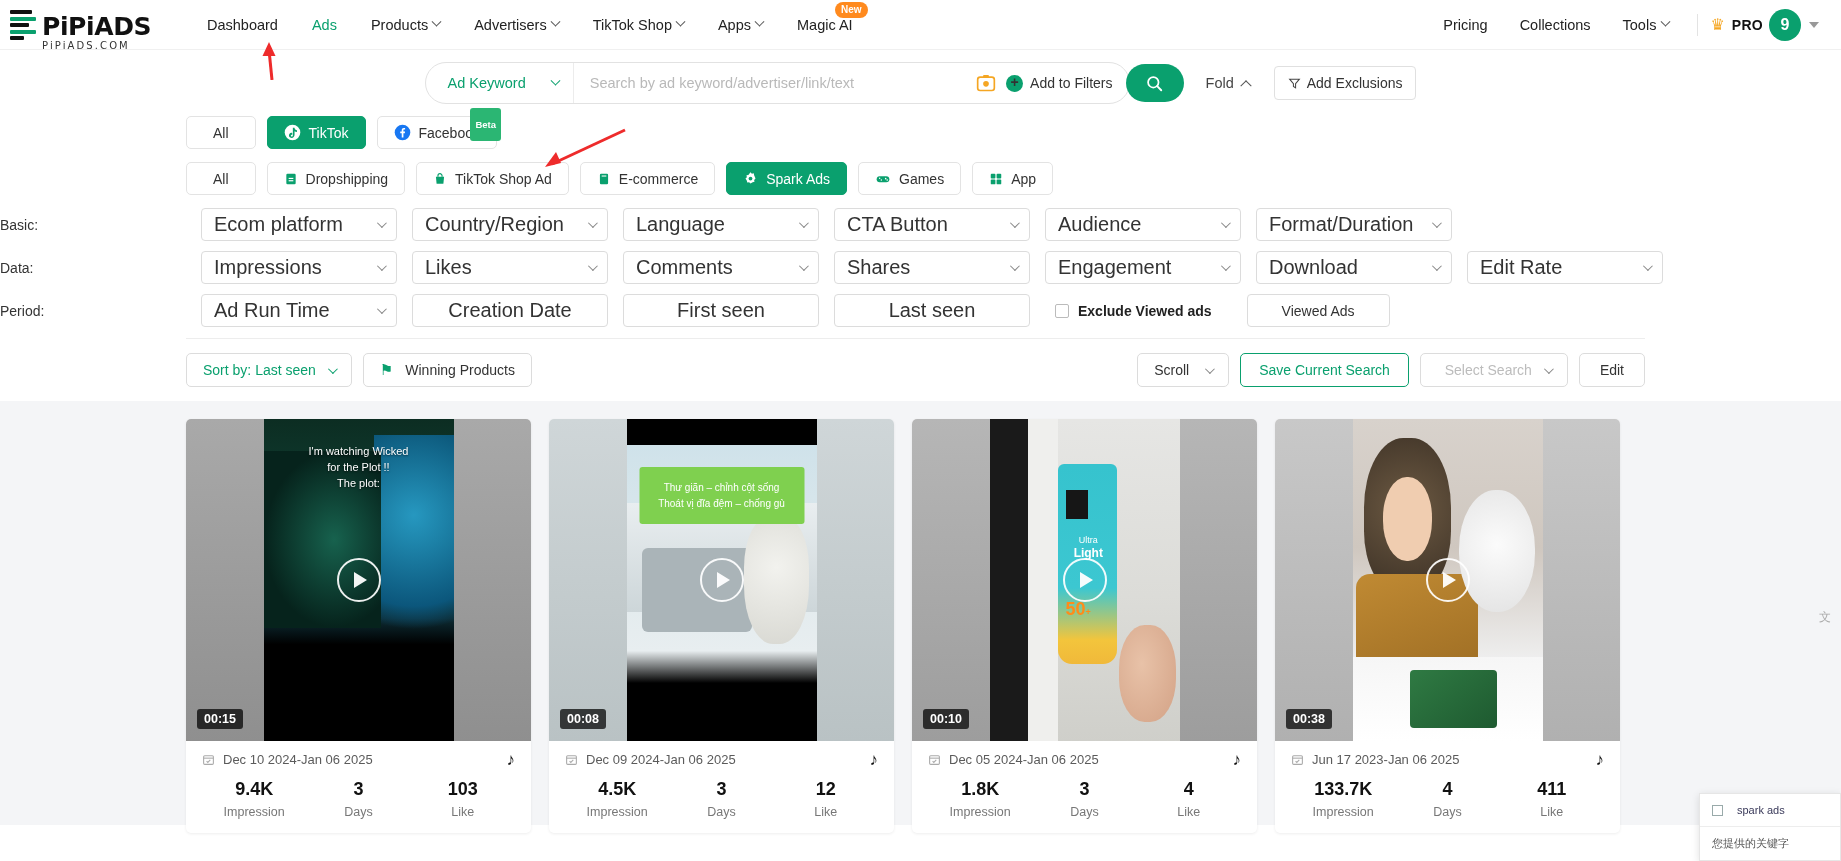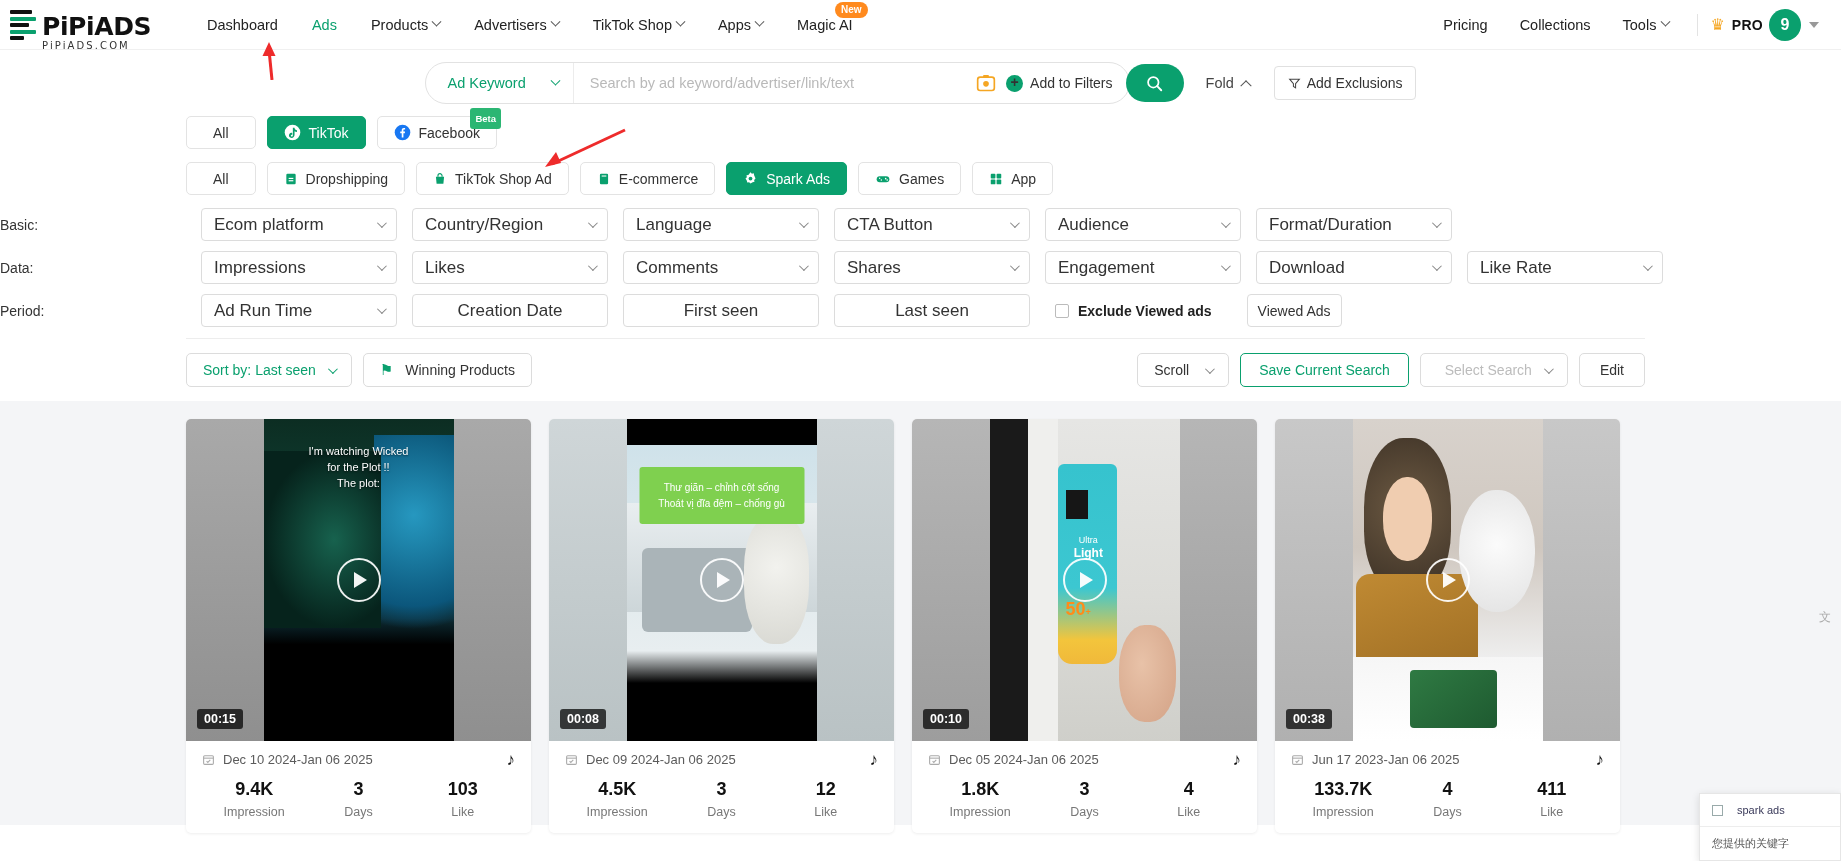--- a/index.html
+++ b/index.html
@@ -137,45 +137,45 @@
     border: 1px solid #e3e3e3; border-radius: 5px;
     background: #fff; font-size: 14px; color: #333; cursor: pointer;
     position: relative; white-space: nowrap;
   }
   .chip.plain { padding: 0 26px; }
   .chip.active { background: #0aa06e; border-color: #0aa06e; color: #fff; }
   .chip .ico { display:flex; align-items:center; }
   .badge-beta {
     position: absolute; top: -9px; right: -5px;
     background: #2bb673; color:#fff; font-size: 9.5px; font-weight:bold;
-    padding: 4px 5px; border-radius: 3px; line-height: 13px;
+    padding: 10px 5px; border-radius: 3px; line-height: 13px;
   }
   .arrow-spark { position: absolute; left: 530px; top: -35px; width: 100px; height: 42px; }
 
   .filt-row { display: flex; align-items: center; gap: 15px; margin-bottom: 10px; }
   .flabel { width: 186px; flex: none; padding-left: 186px; }
   .flabel span { display:block; margin-left: -186px; padding-left: 0; }
   .fl-text { font-size: 14px; color: #333; }
   .select {
     width: 196px; height: 33px; flex: none;
     border: 1px solid #dcdcdc; border-radius: 4px; background: #fff;
     display: flex; align-items: center; justify-content: space-between;
-    padding: 0 12px; font-size: 17px; color: #333; cursor: pointer;
+    padding: 0 12px; font-size: 20px; color: #333; cursor: pointer;
   }
   .select.nochev { justify-content: center; }
   .chev {
     display:inline-block; width: 7px; height: 7px;
     border-right: 1.6px solid #888; border-bottom: 1.6px solid #888;
     transform: rotate(45deg) translateY(-2px);
   }
   .chk-wrap { display:flex; align-items:center; gap: 9px; margin-left: 10px; cursor:pointer;}
   .chk-box { width: 14px; height: 14px; border: 1px solid #bbb; border-radius: 2px; background:#fff;}
   .chk-label { font-size: 14px; font-weight: bold; color: #222; }
   .viewed-btn {
-    margin-left: 20px; height: 33px; padding: 0 10px;
+    margin-left: 20px; height: 33px; padding: 0 34px;
     border: 1px solid #dcdcdc; border-radius: 4px; background:#fff;
     display:flex; align-items:center; font-size: 14px; color:#333; cursor:pointer;
   }
 
   .divider-line { height: 1px; background: #ededed; margin: 11px 0 0 186px; margin-right: 196px;}
 
   
   .toolbar {
     display: flex; align-items: center; gap: 11px;
     padding: 14px 196px 14px 186px;
@@ -519,21 +519,21 @@
     </div>
     <div class="select">
       <span>Engagement</span>
       <span class="chev"></span>
     </div>
     <div class="select">
       <span>Download</span>
       <span class="chev"></span>
     </div>
     <div class="select">
-      <span>Like Rate</span>
+      <span>Edit Rate</span>
       <span class="chev"></span>
     </div>
   </div>
 
   <div class="filt-row">
     <div class="flabel">
       <span class="fl-text">Period:</span>
     </div>
     <div class="select">
       <span>Ad Run Time</span>

